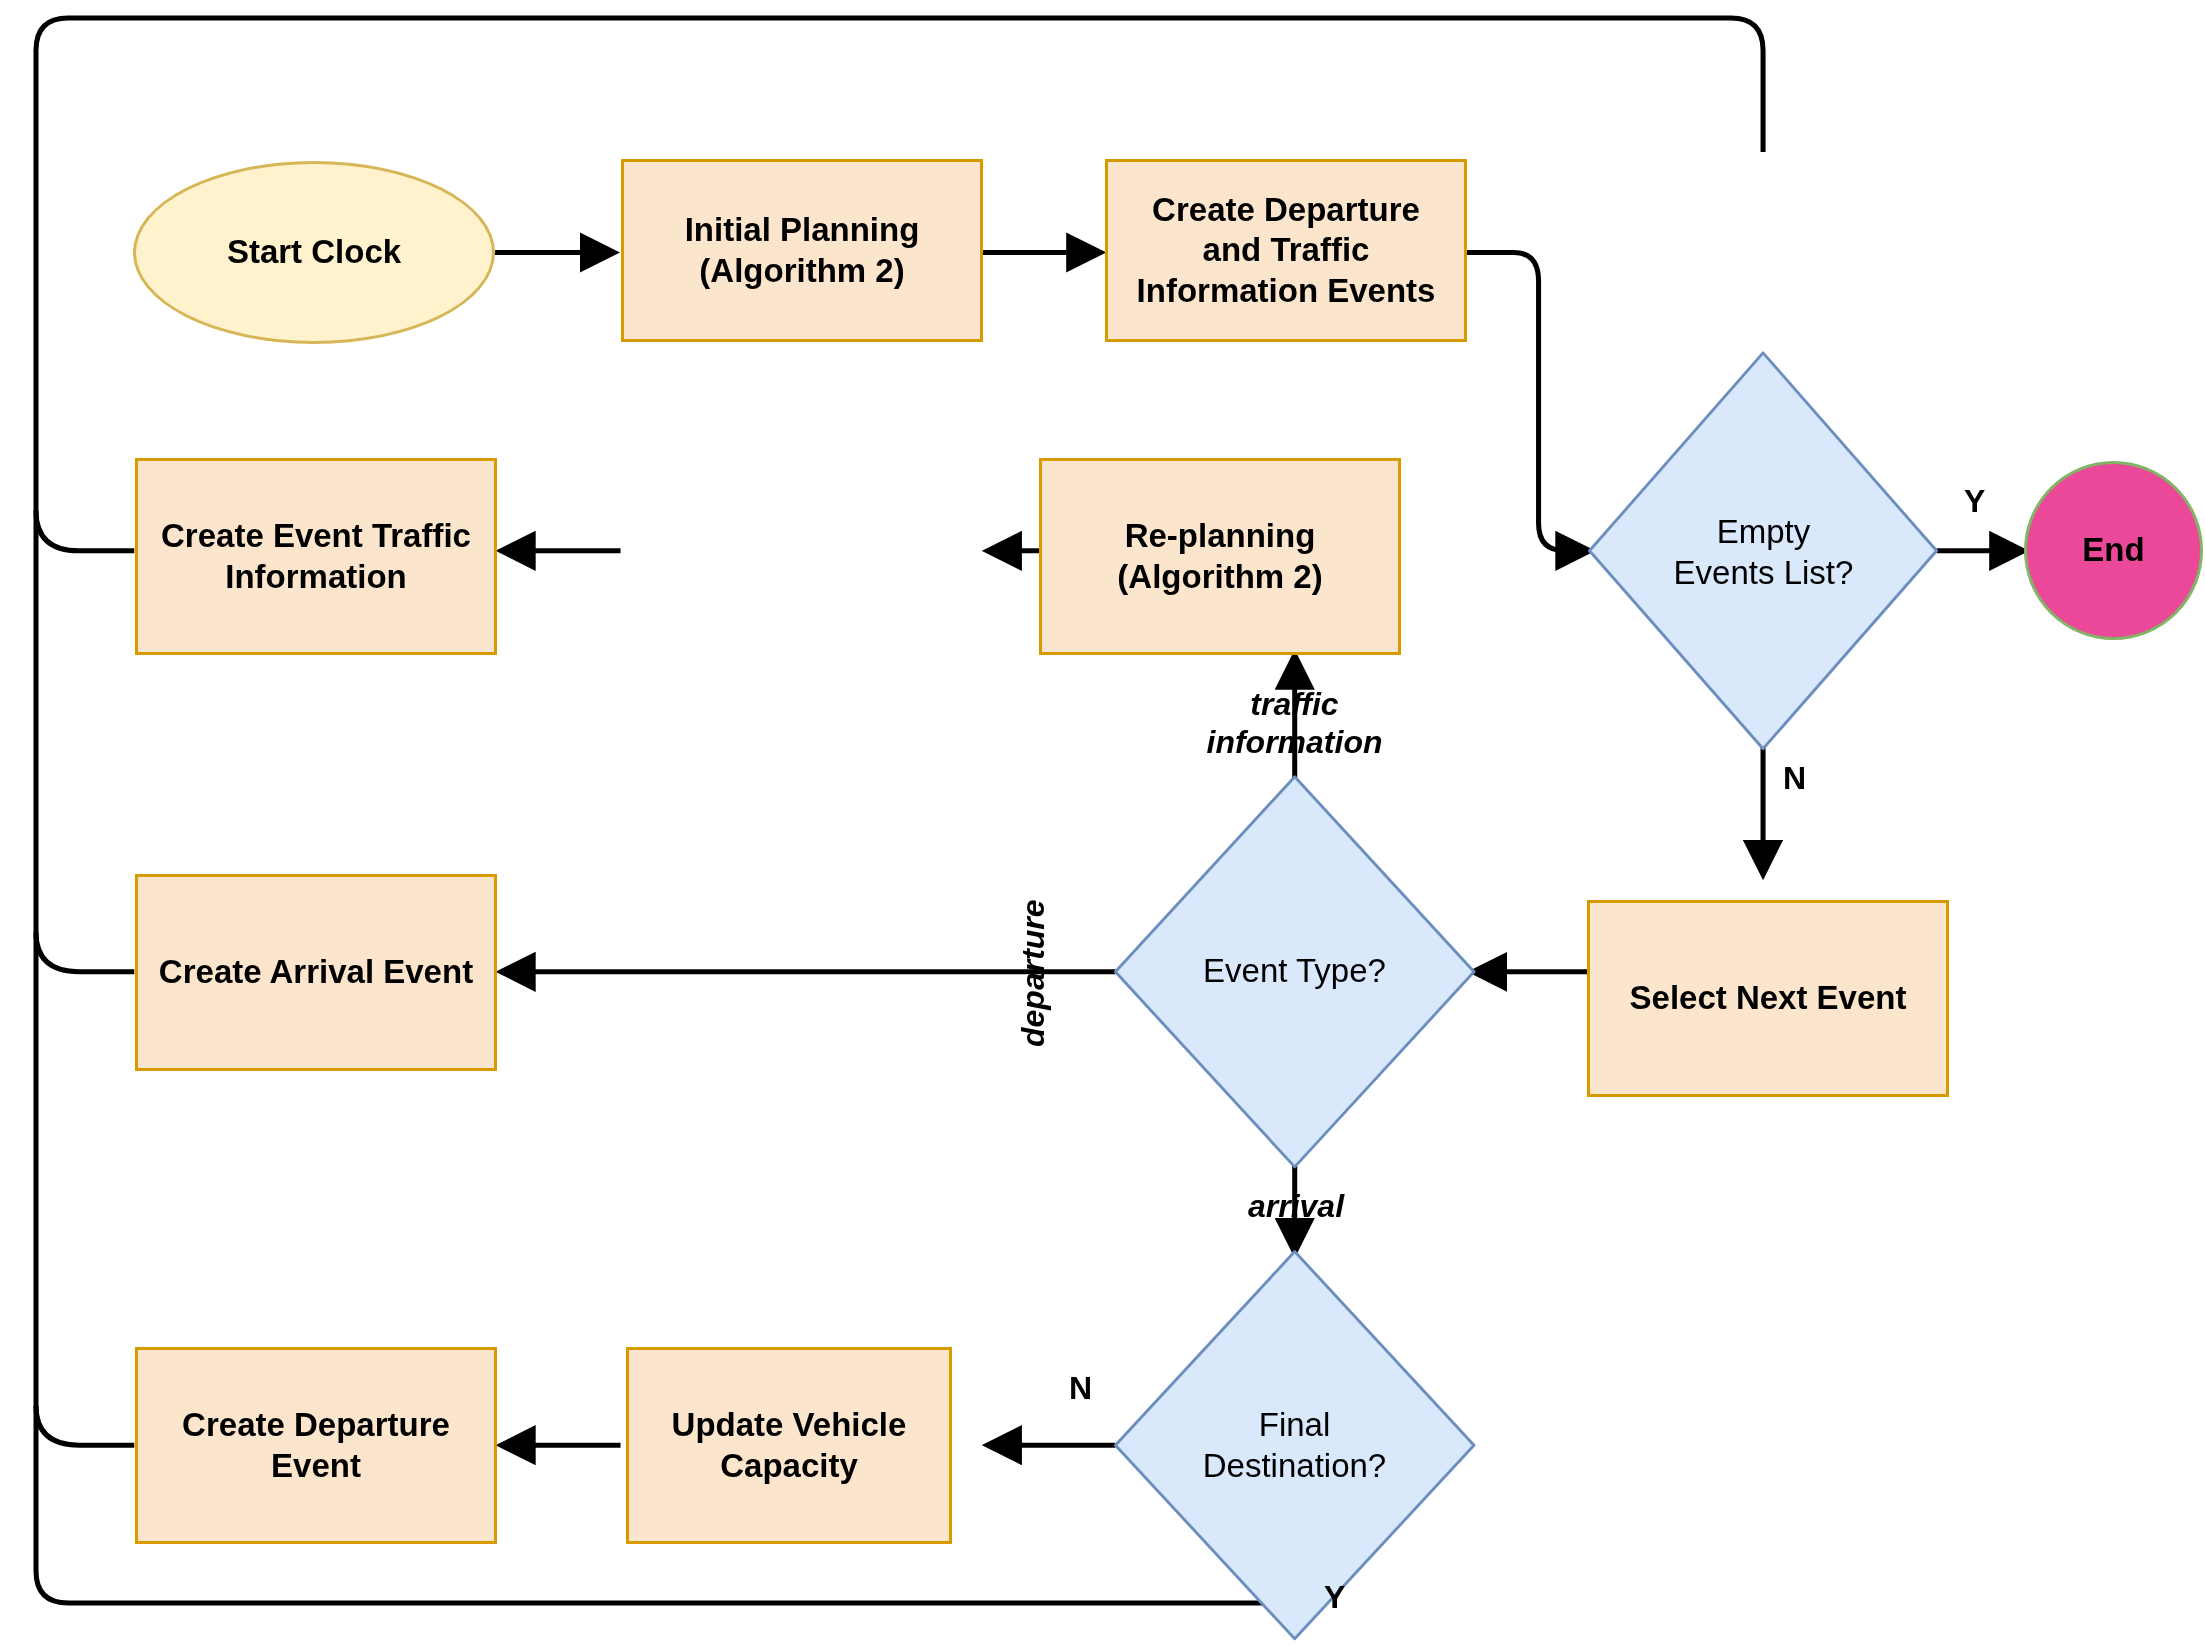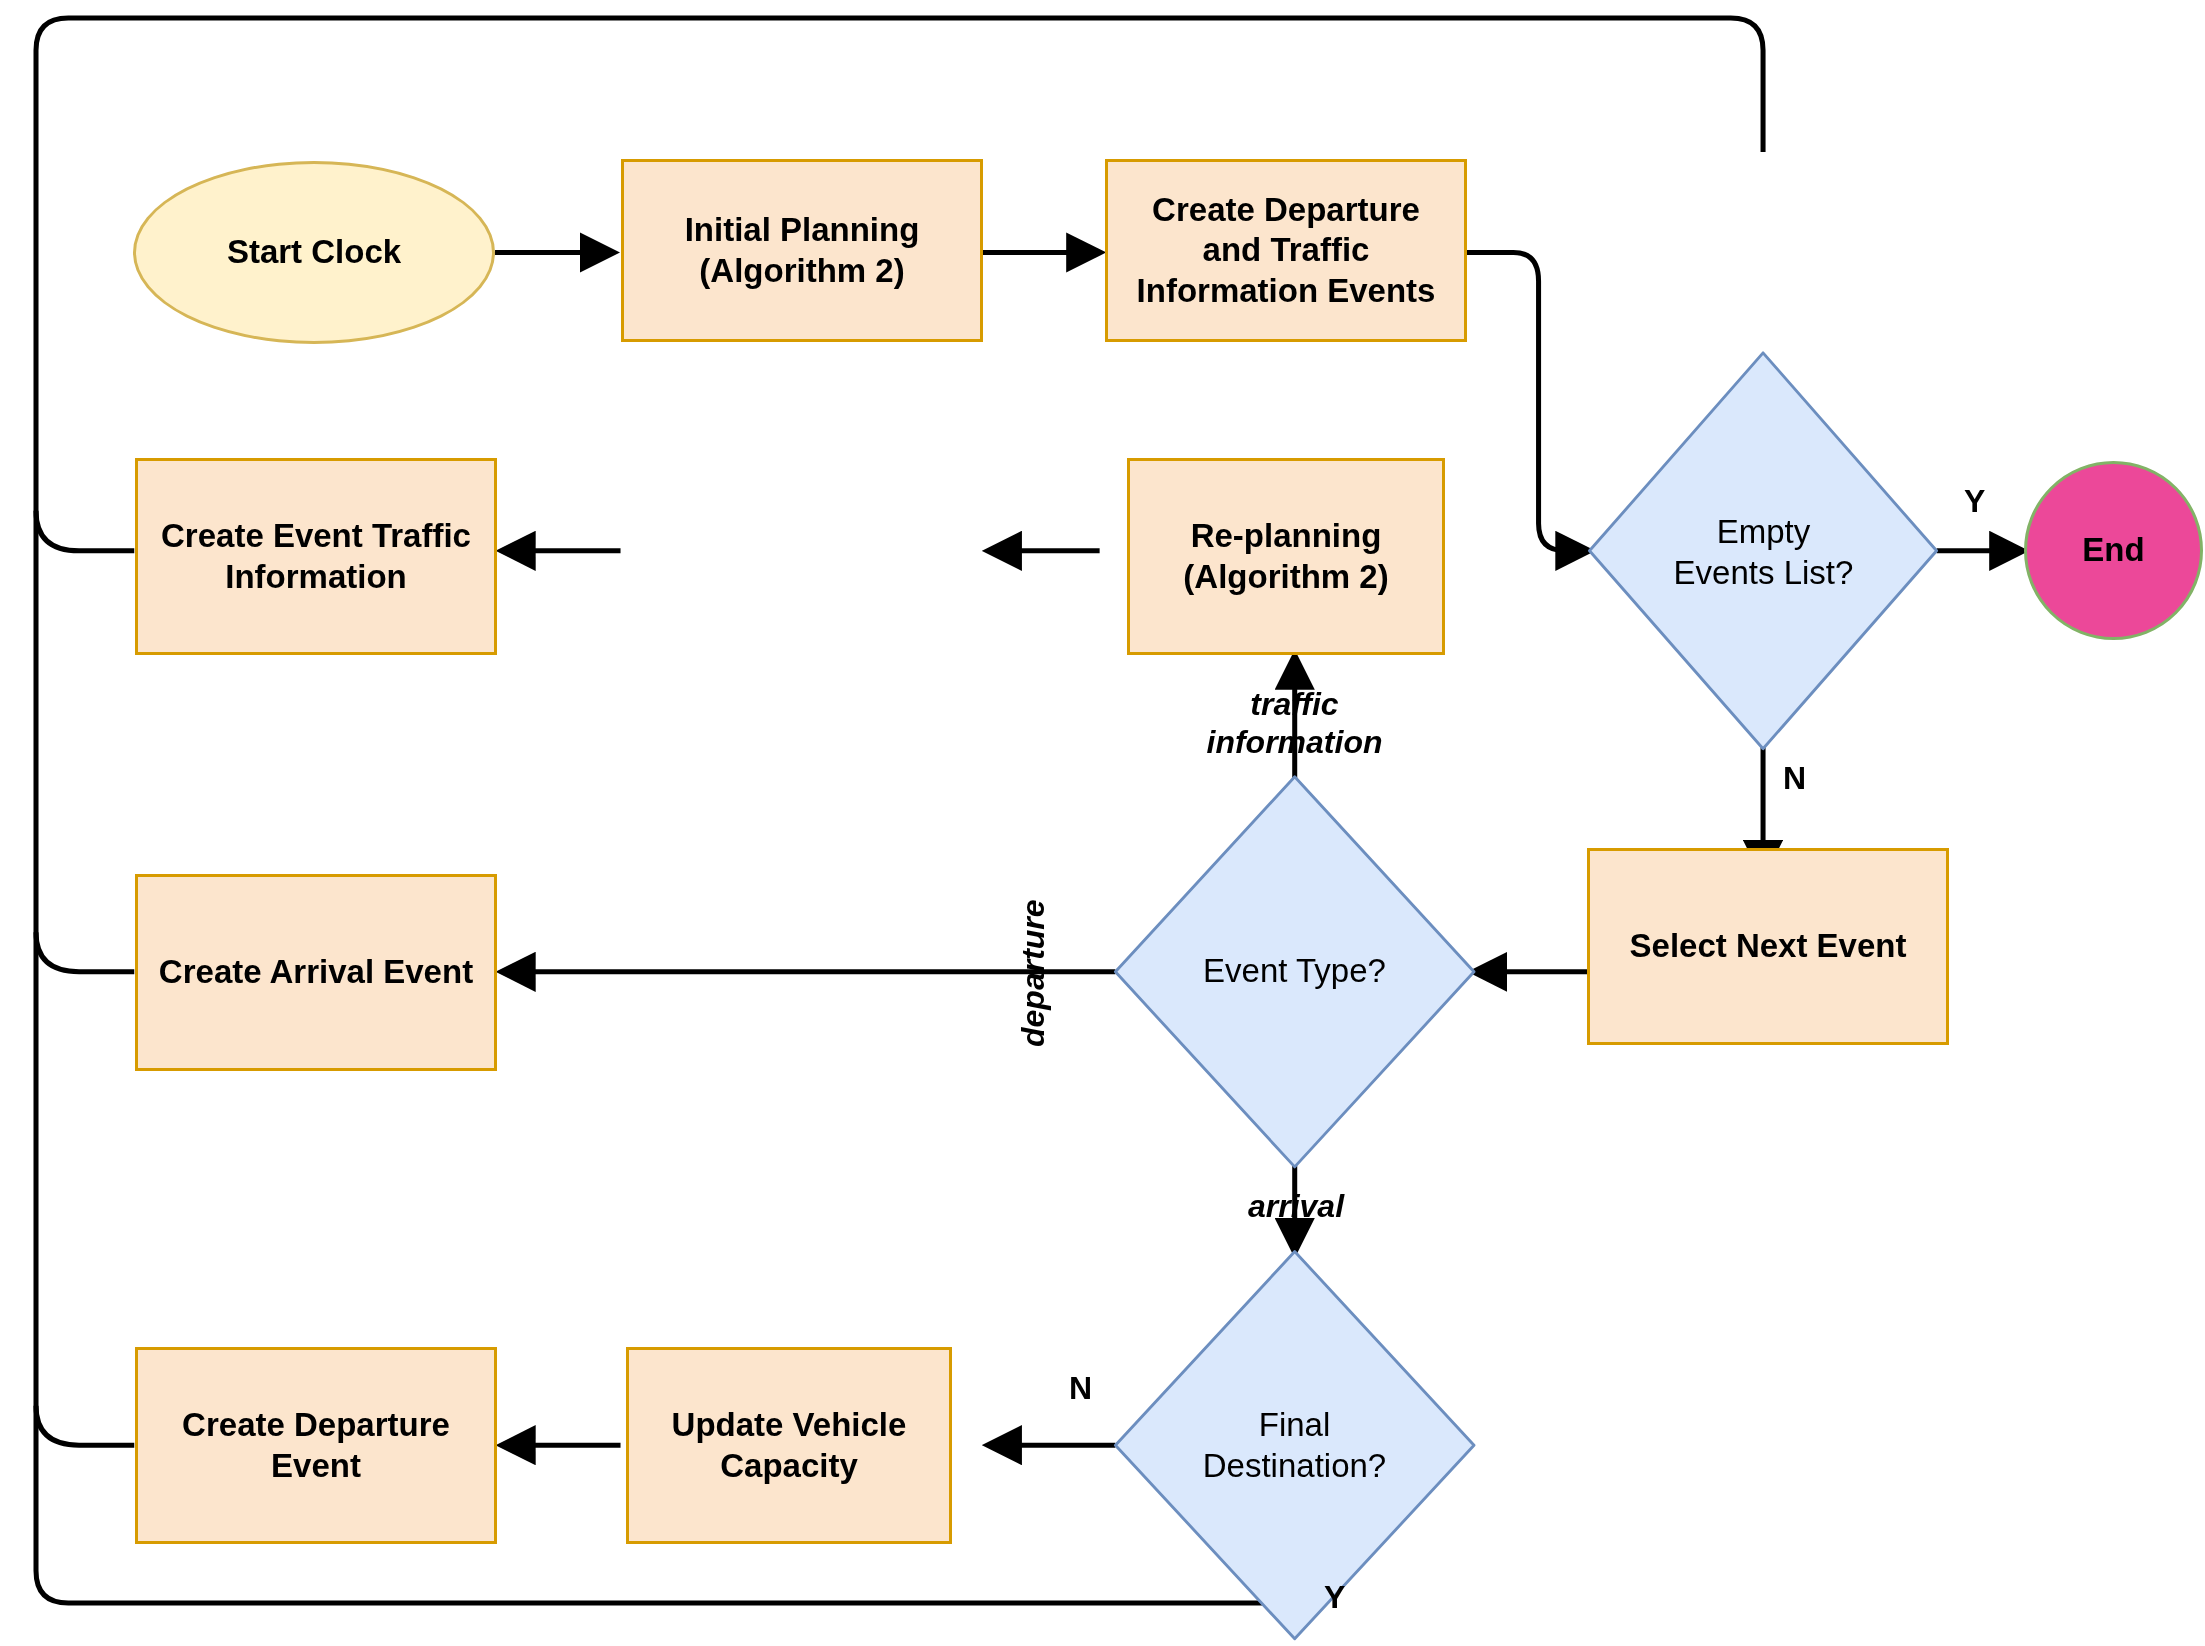--- a/index.html
+++ b/index.html
@@ -166,29 +166,29 @@
     <div>
       <div>Empty</div>
       <div>Events List?</div>
     </div>
   </div>
 
   <div class="node terminator-circle" style="left:2024px; top:461px; width:179px; height:179px;">
     <span>End</span>
   </div>
 
-  <div class="node process" style="left:1587px; top:848px; width:362px; height:197px;">
+  <div class="node process" style="left:1587px; top:900px; width:362px; height:197px;">
     <span>Select Next Event</span>
   </div>
 
   <div class="decision-label" style="left:1151px; top:943px; width:287px; height:57px;">
     <span>Event Type?</span>
   </div>
 
-  <div class="node process" style="left:1127px; top:458px; width:318px; height:197px;">
+  <div class="node process" style="left:1039px; top:458px; width:362px; height:197px;">
     <div>
       <div>Re-planning</div>
       <div>(Algorithm 2)</div>
     </div>
   </div>
 
 
   <div class="node process" style="left:135px; top:458px; width:362px; height:197px;">
     <div>
       <div>Create Event Traffic</div>

